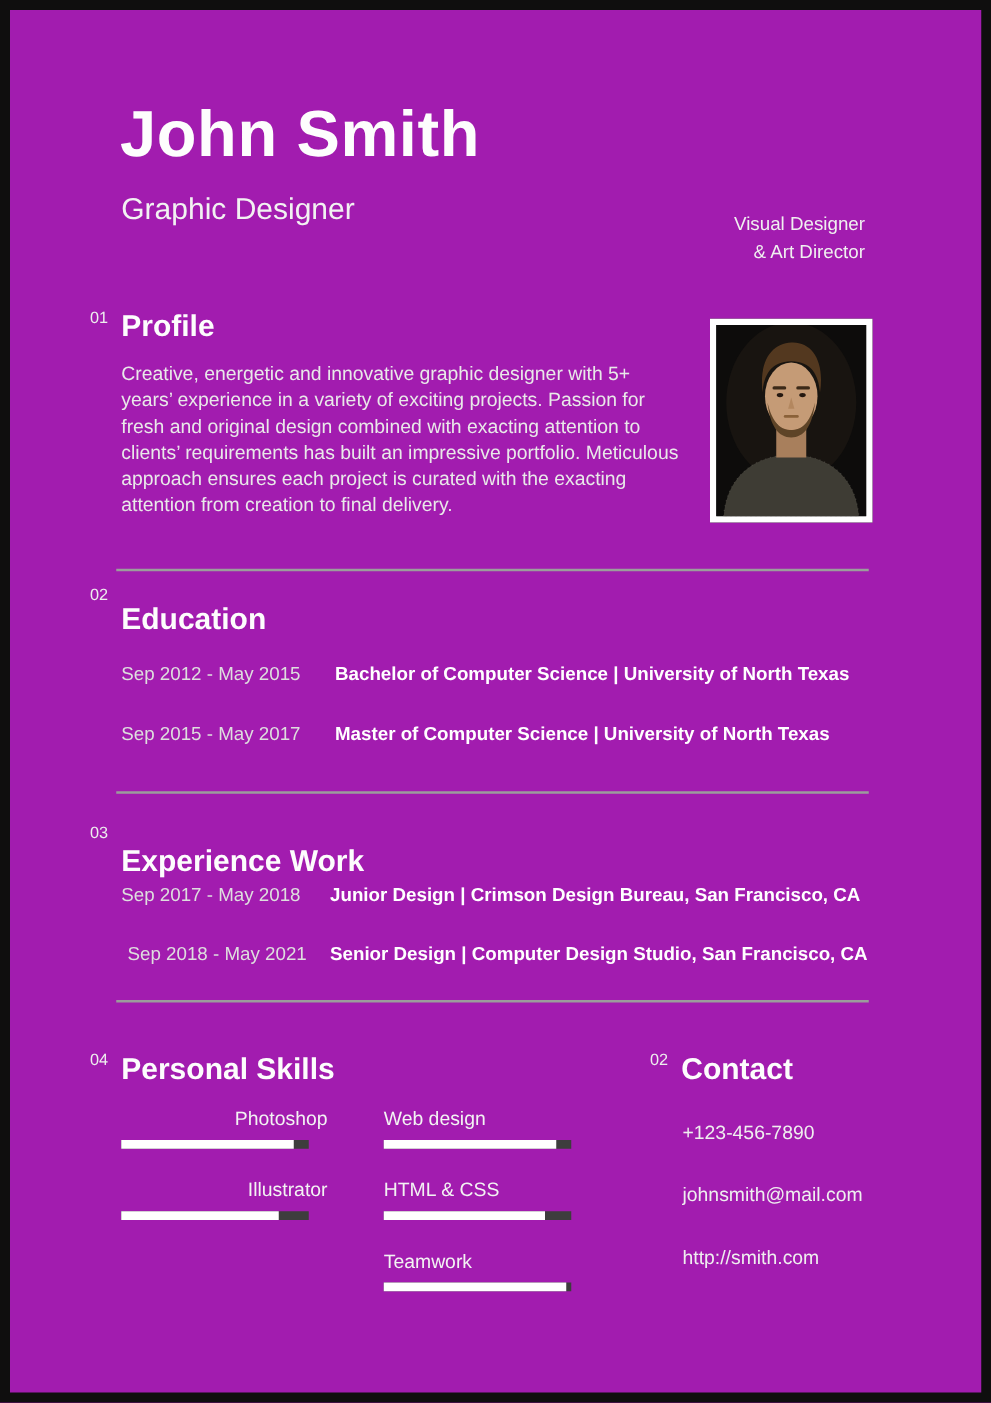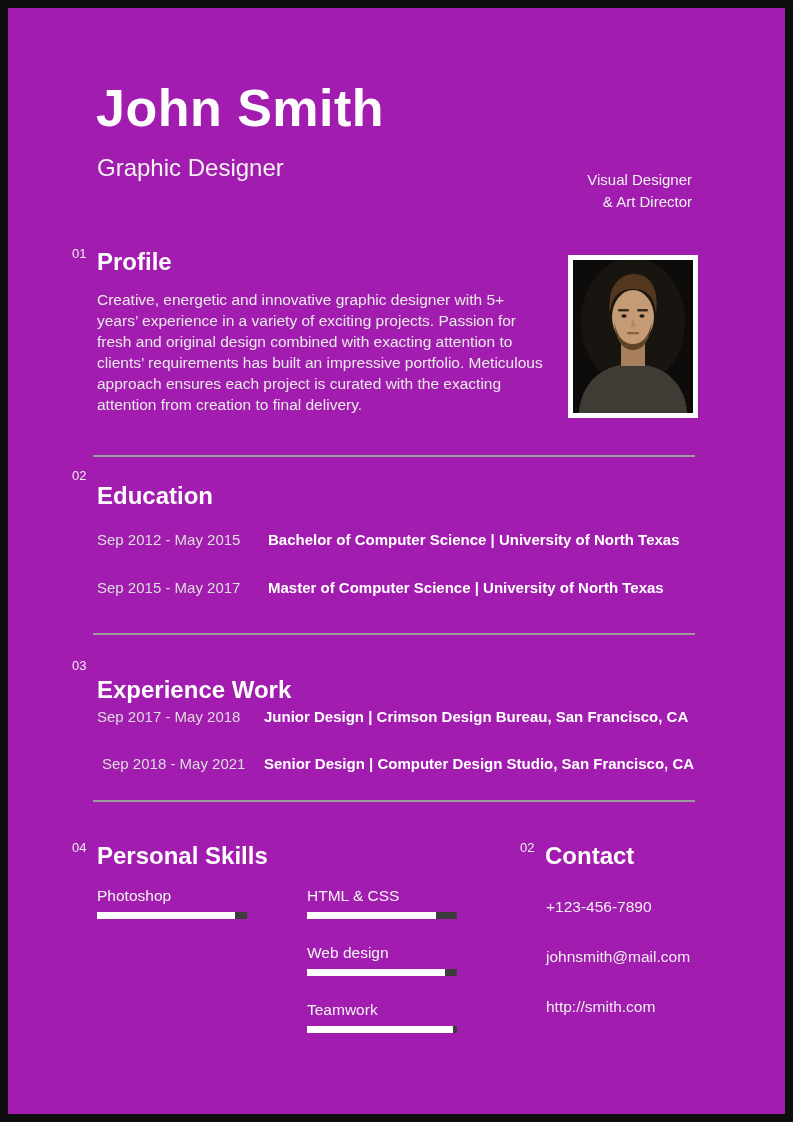--- a/index.html
+++ b/index.html
@@ -123,40 +123,46 @@
   <div class="abs row-detail" style="left:256px; top:700px;">Junior Design | Crimson Design Bureau, San Francisco, CA</div>
 
   <div class="abs row-date" style="left:94px; top:747px;">Sep 2018 - May 2021</div>
   <div class="abs row-detail" style="left:256px; top:747px;">Senior Design | Computer Design Studio, San Francisco, CA</div>
 
   <div class="abs divider" style="top:792px;"></div>
 
   <div class="abs sec-num" style="left:64px; top:832px;">04</div>
   <div class="abs sec-heading" style="left:89px; top:834px;">Personal Skills</div>
 
-  <div class="abs skill-col" style="left:89px; top:879px;">
+  <div class="abs skill-col" style="left:89px; top:879px;text-align:right;">
     <div class="skill-item">
       <div class="skill-label">Photoshop</div>
       <div class="skill-track">
           <div class="skill-fill" style="width: 92%;"></div>
         </div>
     </div>
+    <div class="skill-item">
+      <div class="skill-label">Illustrator</div>
+      <div class="skill-track">
+          <div class="skill-fill" style="width: 84%;"></div>
+        </div>
+    </div>
   </div>
 
   <div class="abs skill-col" style="left:299px; top:879px;">
     <div class="skill-item">
+      <div class="skill-label">Web design</div>
+      <div class="skill-track">
+          <div class="skill-fill" style="width: 92%;"></div>
+        </div>
+    </div>
+    <div class="skill-item">
       <div class="skill-label">HTML &amp; CSS</div>
       <div class="skill-track">
           <div class="skill-fill" style="width: 86%;"></div>
-        </div>
-    </div>
-    <div class="skill-item">
-      <div class="skill-label">Web design</div>
-      <div class="skill-track">
-          <div class="skill-fill" style="width: 92%;"></div>
         </div>
     </div>
     <div class="skill-item">
       <div class="skill-label">Teamwork</div>
       <div class="skill-track">
           <div class="skill-fill" style="width: 97%;"></div>
         </div>
     </div>
   </div>
 

